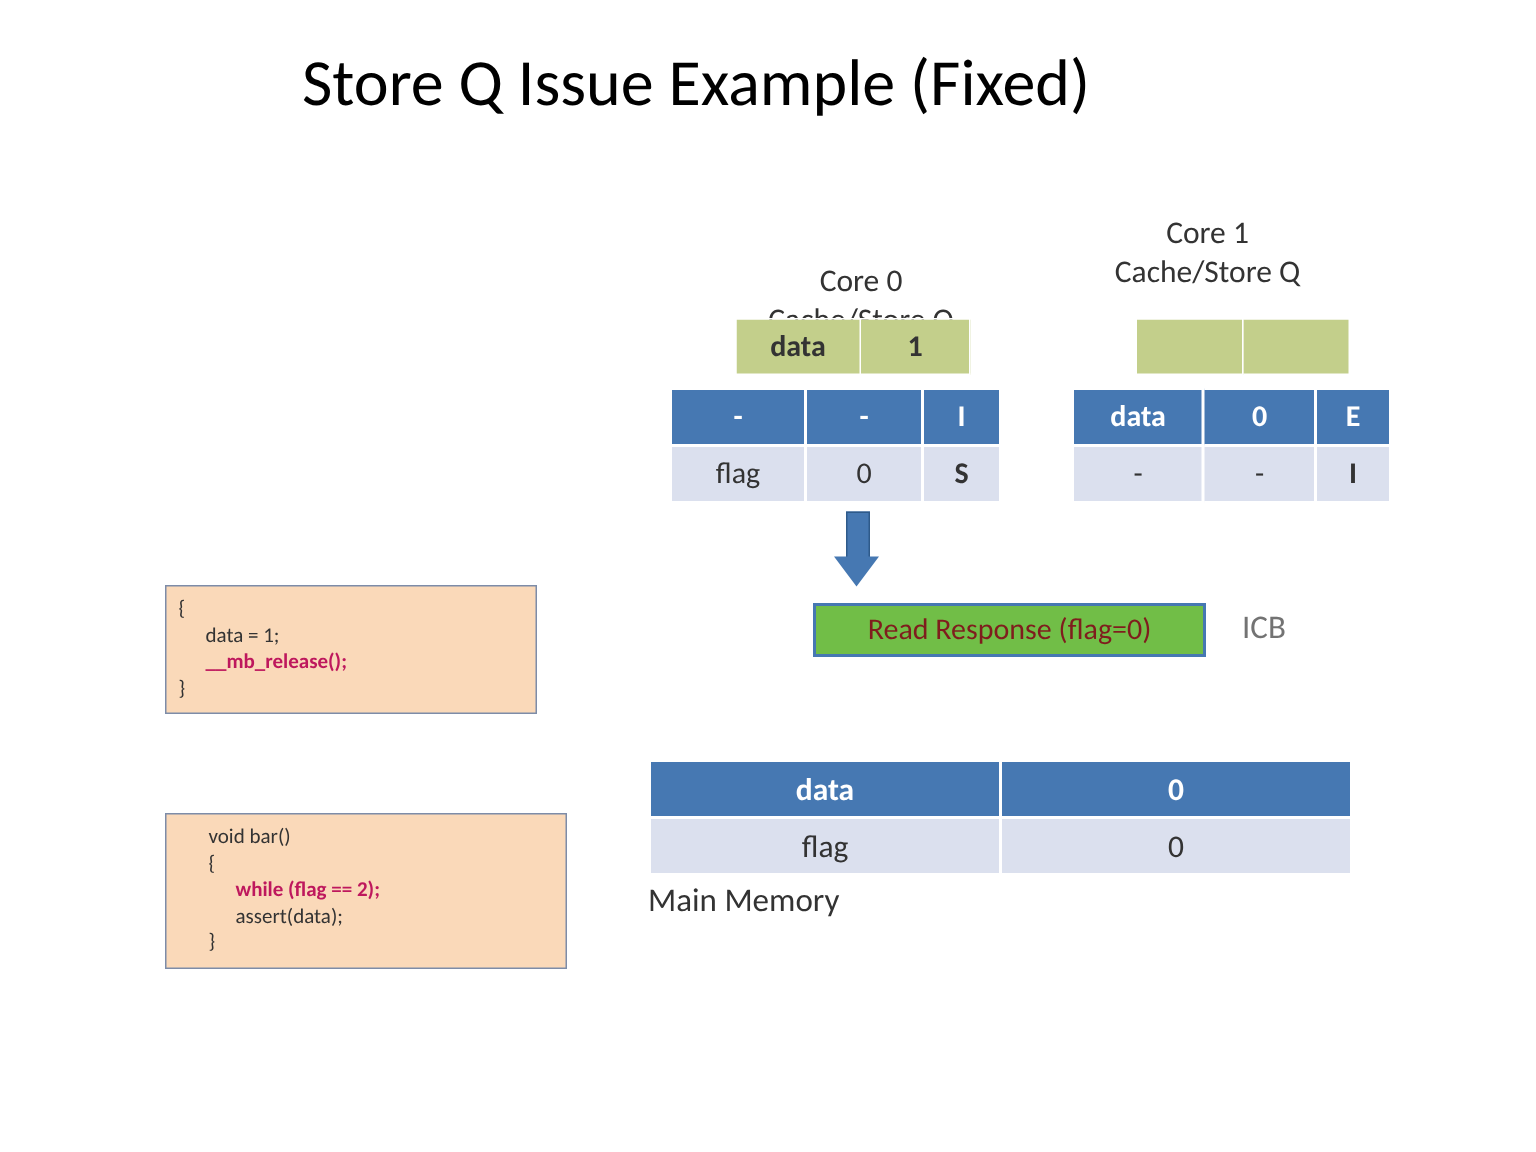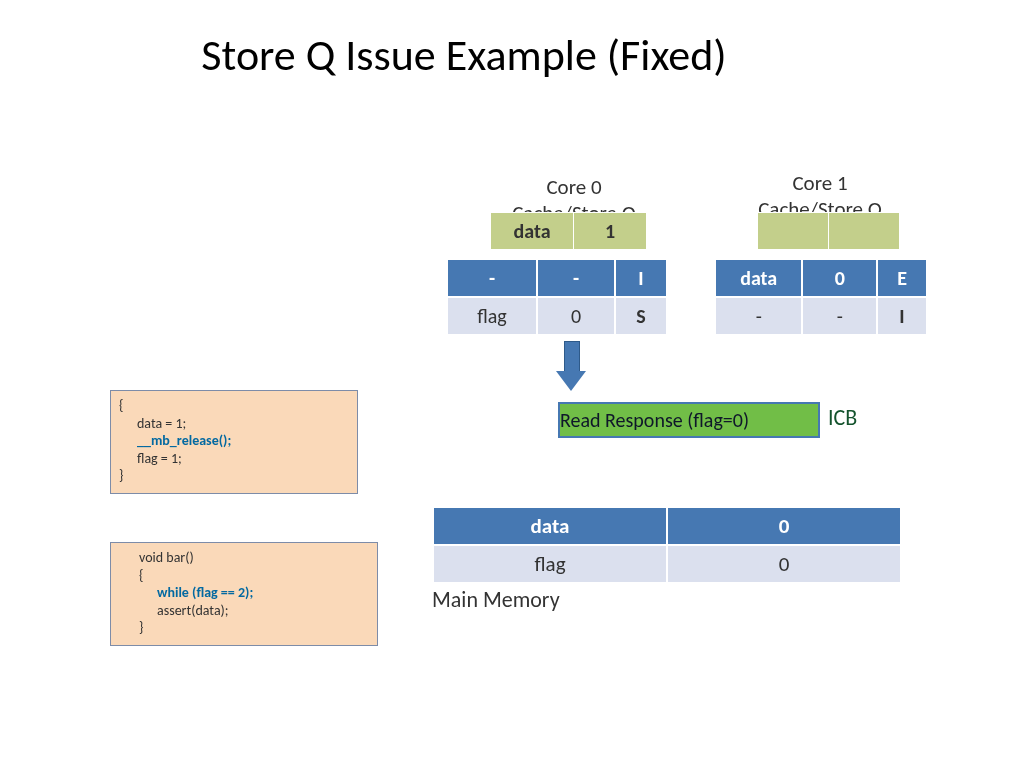--- a/index.html
+++ b/index.html
@@ -1,27 +1,27 @@
 <!DOCTYPE html>
 <html><head>
 <meta charset="utf-8">
 <style>
   html,body{margin:0;padding:0;width:1024px;height:768px;background:#fff;font-family:Calibri,Arial,sans-serif;color:#222;}
   .slide{position:relative;width:928px;height:768px;}
   .title{position:absolute;left:0;right:0;top:28px;text-align:center;font-size:44px;color:#000;}
   .explain{position:absolute;left:86px;top:186px;width:312px;border:1px solid #3c5a8f;padding:10px 12px 12px 12px;font-size:21px;line-height:1.25;color:#333;}
   .codebox{position:absolute;left:110px;width:230px;background:#fad9b9;border:1px solid #7d8ca8;padding:6px 8px 8px 8px;font-family:Calibri,Arial,sans-serif;font-size:14px;line-height:1.25;color:#333;}
   .codebox .ind{padding-left:18px;}
-  .codebox .red{color:#0369a1;font-weight:bold;}
+  .codebox .red{color:#be185d;font-weight:bold;}
   .foo{top:390px;}
   .bar{top:542px;padding-left:28px;}
 
   .corelabel{position:absolute;font-size:21px;color:#333;text-align:center;}
   .core0lab{left:474px;top:142px;width:200px;margin-top:32px;}
-  .core1lab{left:720px;top:142px;width:200px;margin-top:28px;}
+  .core1lab{left:705px;top:142px;width:200px;}
 
   
   .sq{position:absolute;top:212px;height:34px;border-collapse:collapse;}
   .sq td{border:1px solid #fff;background:#c3cf8b;text-align:center;font-size:20px;color:#333;height:34px;}
   .sq0{left:490px;}
   .sq1{left:757px;}
   .sq0 td.c1{width:80px;font-weight:bold;}
   .sq0 td.c2{width:70px;font-weight:bold;}
   .sq1 td{width:68px;}
 
@@ -35,43 +35,42 @@
   .cache td.c3{width:48px;font-weight:bold;}
   .cache0{left:446px;}
   .cache1{left:714px;}
   .redS{color:#d80000;}
 
   
   .arrow{position:absolute;left:556px;top:341px;width:30px;height:52px;}
   .arrow .shaft{position:absolute;left:8px;top:0;width:14px;height:30px;background:#4678b2;border:1px solid #2e5a8a;}
   .arrow .head{position:absolute;left:0;top:30px;width:0;height:0;border-left:15px solid transparent;border-right:15px solid transparent;border-top:20px solid #4678b2;}
 
-  .resp{position:absolute;left:558px;top:402px;width:258px;height:32px;line-height:32px;background:#71be47;border:2px solid #4678b2;color:#0f172a;font-size:20px;text-align:left;}
-  .icb{position:absolute;left:828px;top:404px;font-size:22px;color:#14532d;}
+  .resp{position:absolute;left:542px;top:402px;width:258px;height:32px;line-height:32px;background:#71be47;border:2px solid #4678b2;color:#7f1d1d;font-size:20px;text-align:center;}
+  .icb{position:absolute;left:828px;top:404px;font-size:22px;color:#737373;}
 
   
   .mem{position:absolute;left:432px;top:506px;border-collapse:collapse;font-size:21px;}
   .mem td{border:2px solid #fff;text-align:center;height:34px;width:230px;}
   .mem .hdr td{background:#4678b2;color:#fff;font-weight:bold;}
   .mem .row td{background:#dbe0ee;color:#333;}
   .memlab{position:absolute;left:432px;top:586px;width:460px;font-size:22px;color:#333;}
 </style>
 </head>
 <body>
 
 <div class="slide">
 
   <div class="title">Store Q Issue Example (Fixed)</div>
 
 
   <div class="codebox foo">
     <div>{</div>
     <div class="ind">data = 1;</div>
     <div class="ind red">__mb_release();</div>
-    <div class="ind">flag = 1;</div>
     <div>}</div>
   </div>
 
   <div class="codebox bar">
     <div>void bar()</div>
     <div>{</div>
     <div class="ind red">while (flag == 2);</div>
     <div class="ind">assert(data);</div>
     <div>}</div>
   </div>

